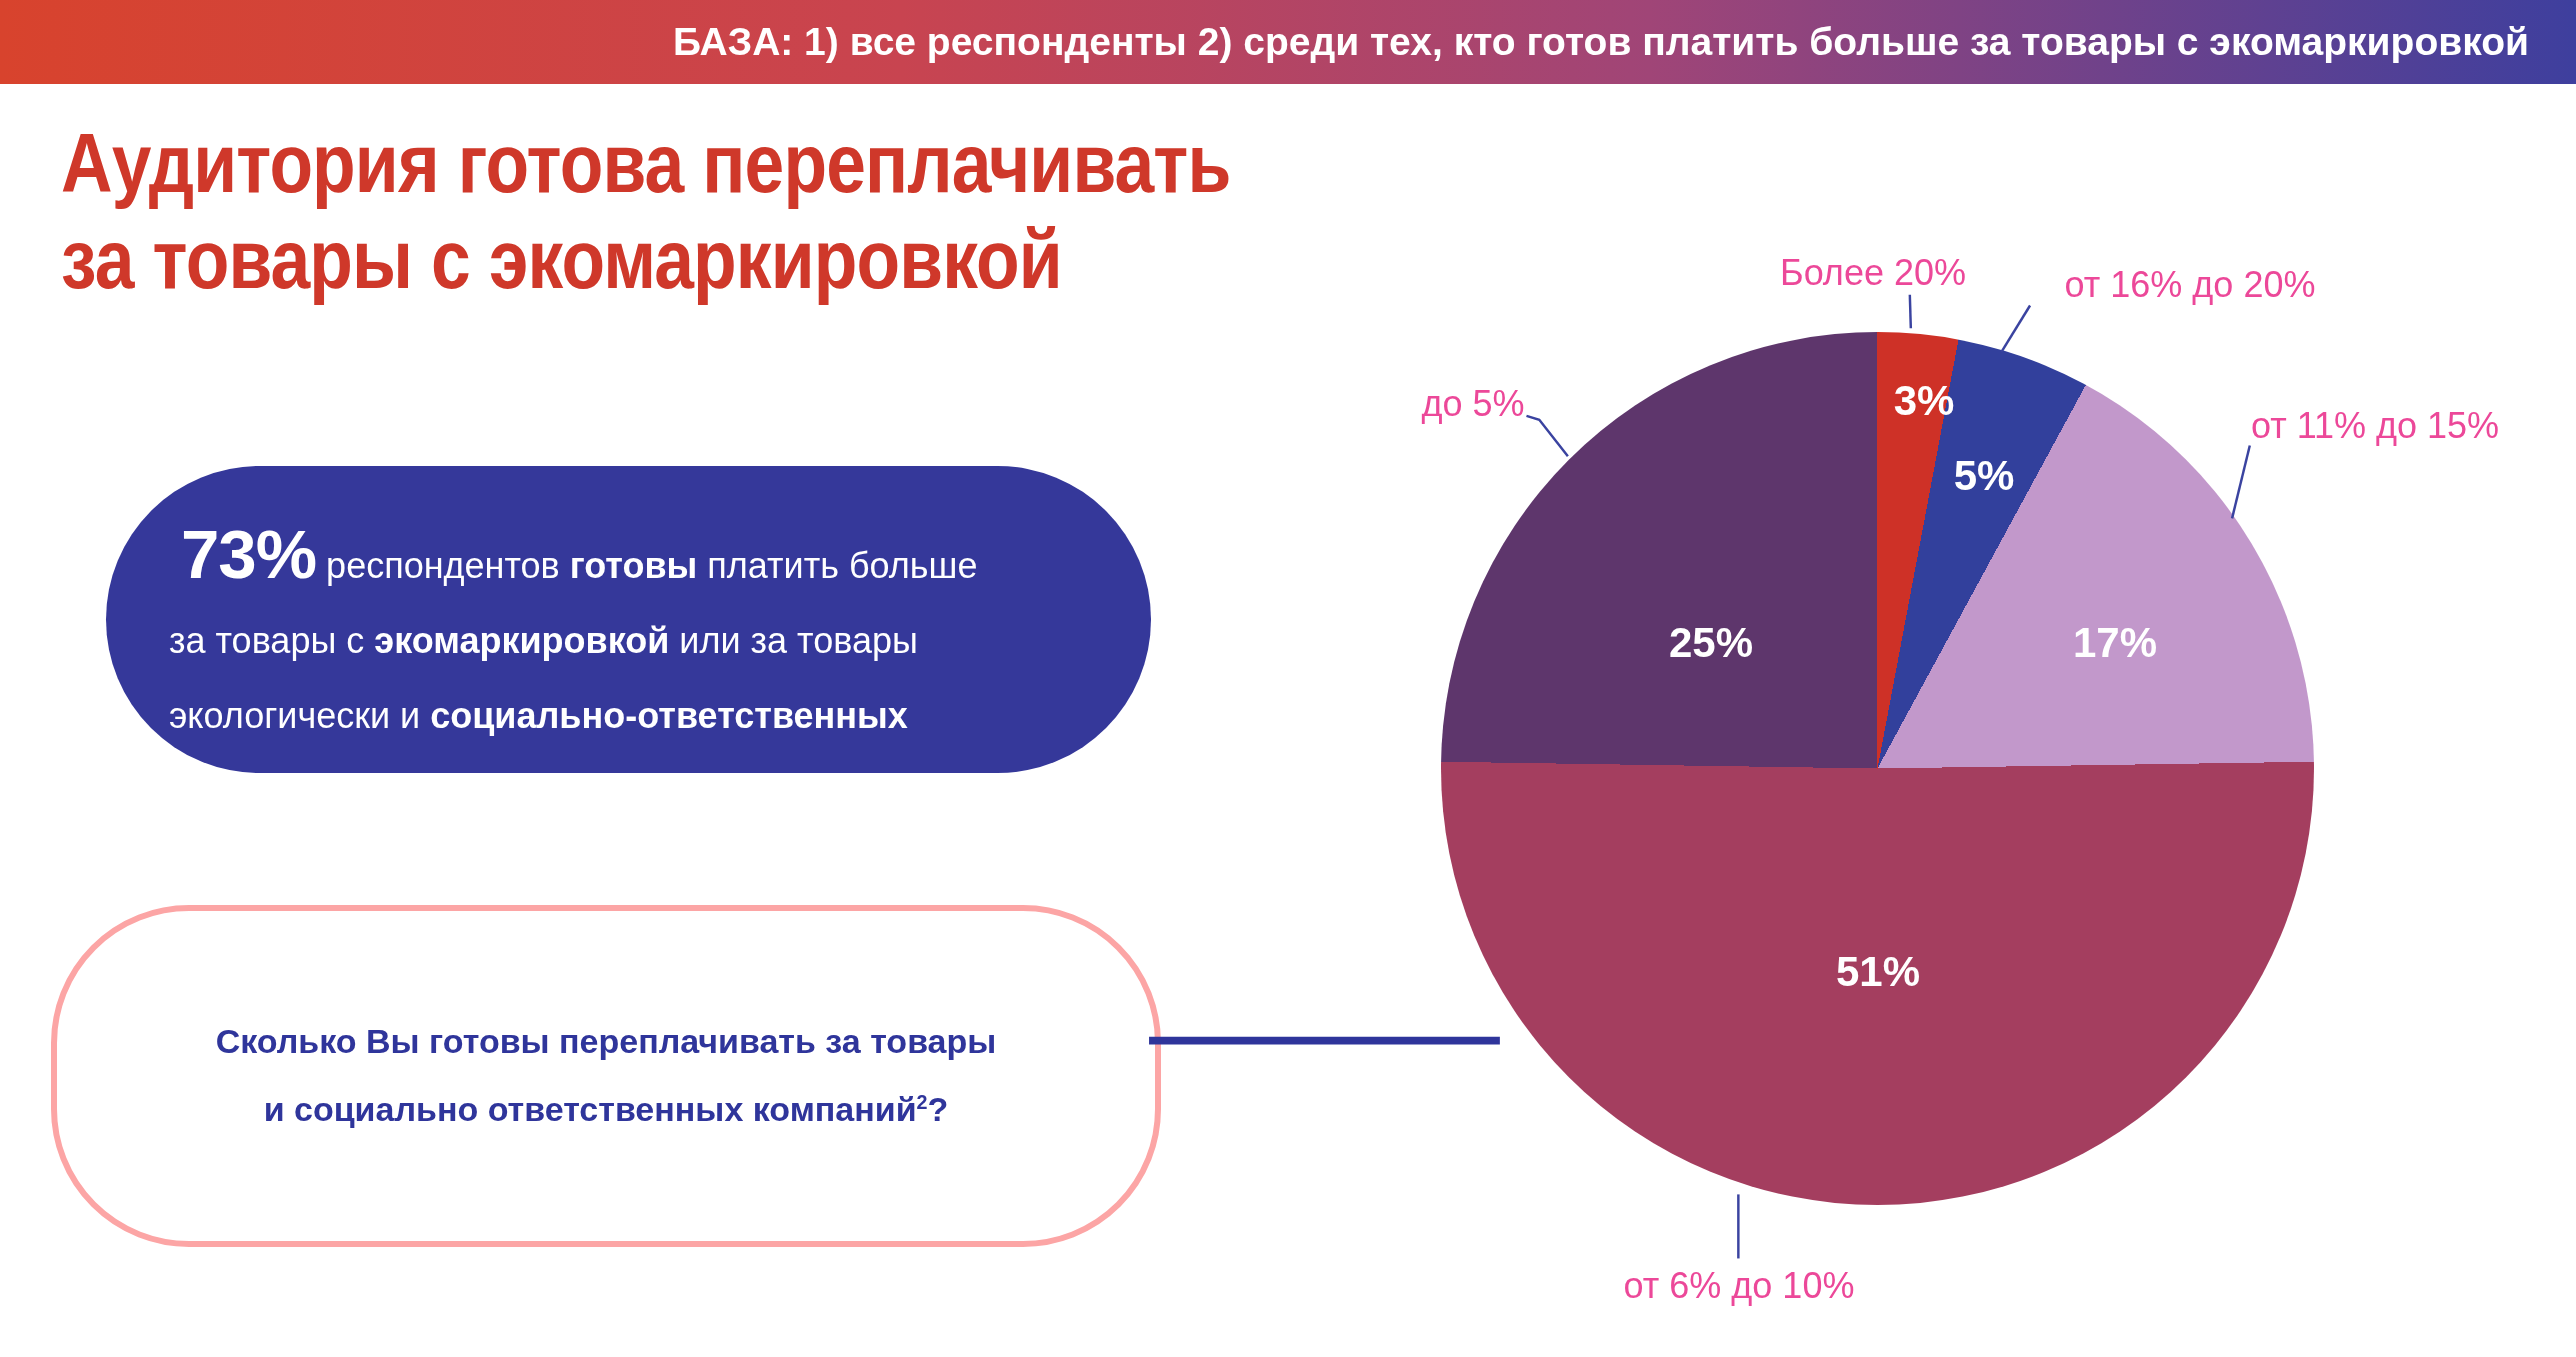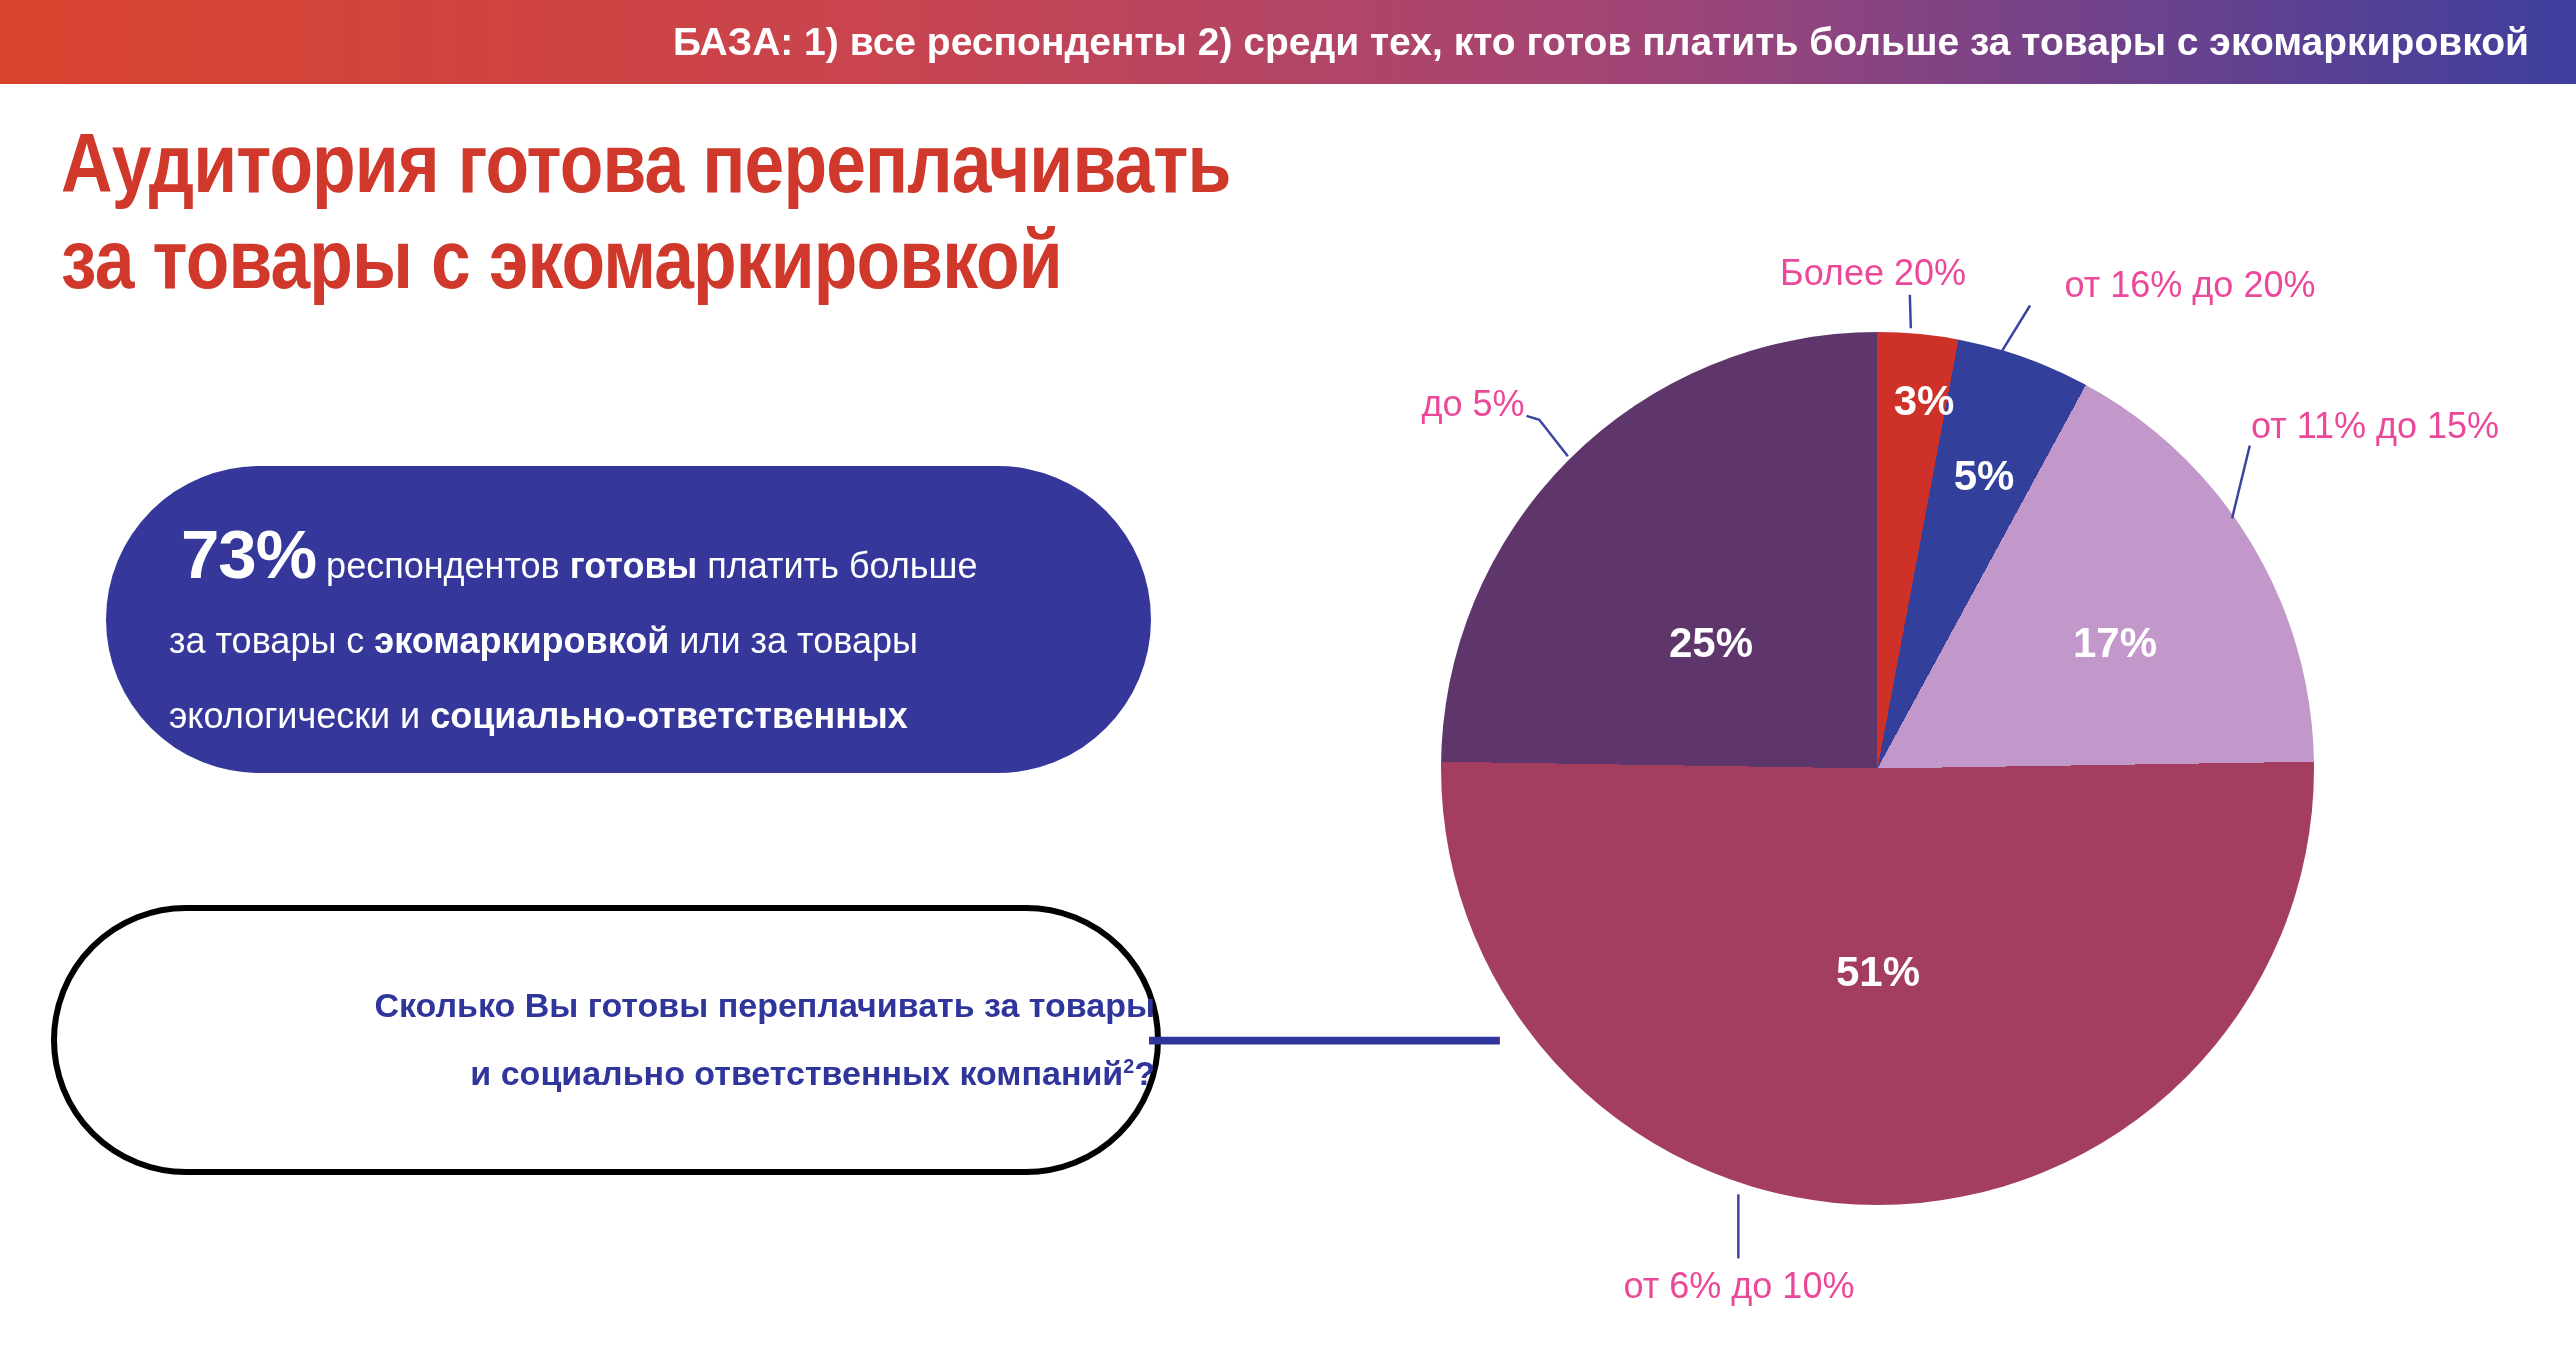--- a/index.html
+++ b/index.html
@@ -35,24 +35,24 @@
   }
   .stat-content{
     padding:51px 39px 0 63px;font-size:36px;line-height:75px;
   }
   .stat-line{white-space:pre-wrap;}
   .stat-value{font-size:69px;font-weight:bold;letter-spacing:-1px;margin-left:12px;}
   .b{font-weight:bold;}
   sup{font-size:58%;}
   
   .bubble{
-    position:absolute;left:51px;top:905px;width:1110px;height:270px;
-    background:#ffffff;border:6px solid #000000;border-radius:138px;
+    position:absolute;left:51px;top:905px;width:1110px;height:342px;
+    background:#ffffff;border:6px solid #fca5a5;border-radius:138px;
     box-sizing:border-box;
-    display:flex;flex-direction:column;justify-content:center;align-items:flex-end;
+    display:flex;flex-direction:column;justify-content:center;align-items:center;
     color:#2f359b;font-size:34px;font-weight:bold;line-height:61px;
     text-align:center;
   }
   
   .pie{
     position:absolute;left:1441px;top:332px;width:873px;height:873px;
     border-radius:50%;
   }
   .slice-label{
     position:absolute;transform:translate(-50%,-50%);

